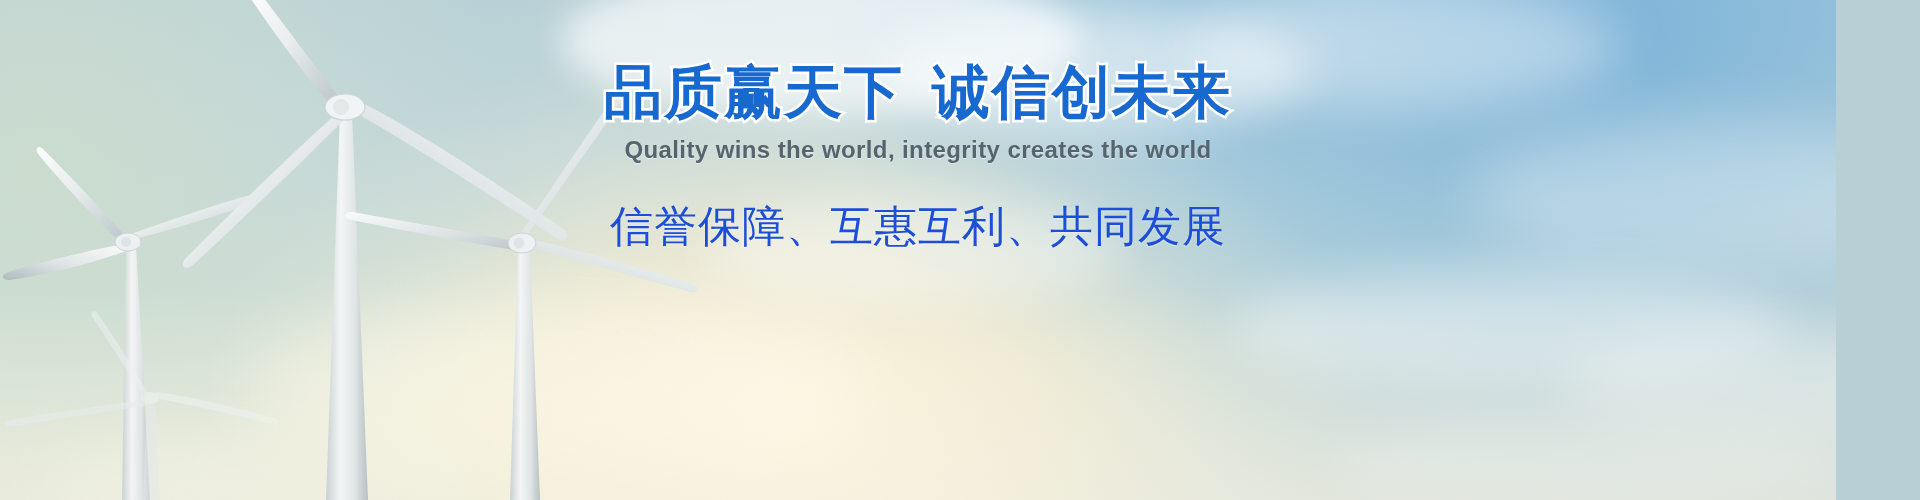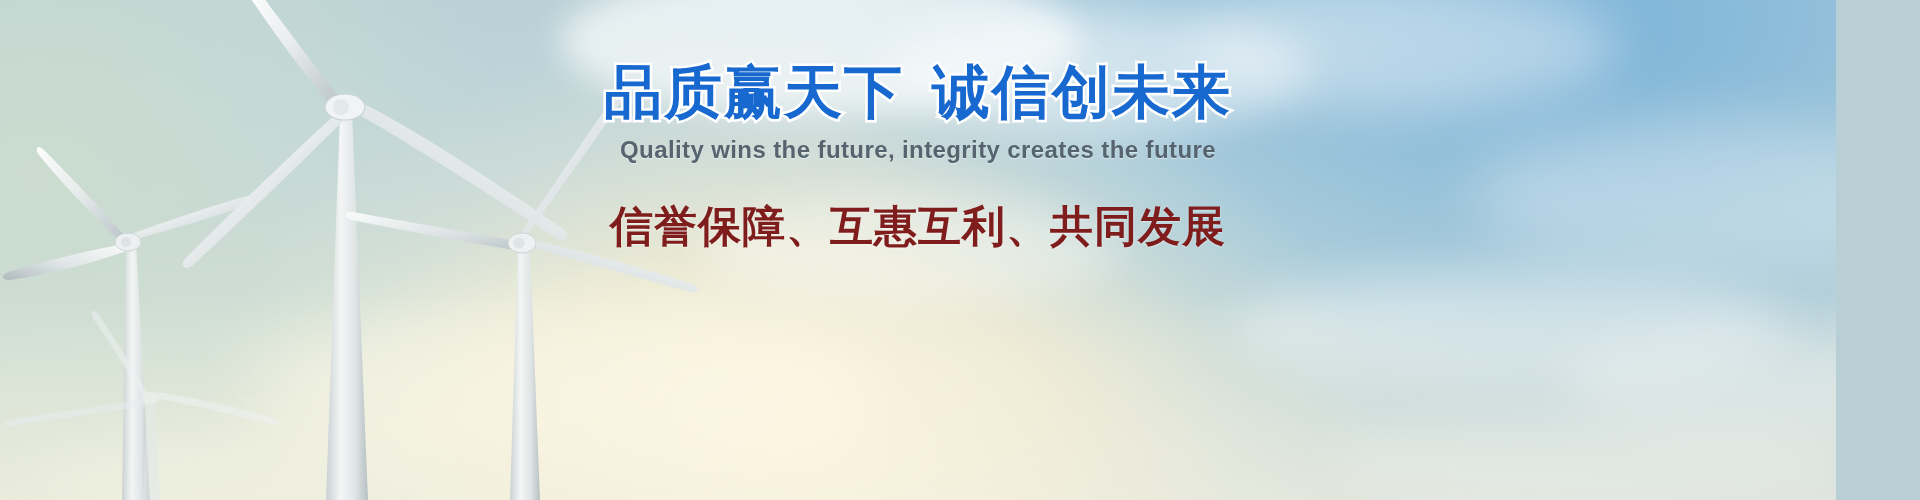--- a/index.html
+++ b/index.html
@@ -76,23 +76,23 @@
     font-weight:700;
     letter-spacing:0.4px;
     color:#55646f;
     text-shadow:0 1px 1px rgba(255,255,255,0.5);
     white-space:nowrap;
   }
 
   .tagline{
     margin-top:34px;
     font-size:43px;
-    font-weight:700;
+    font-weight:400;
     letter-spacing:1px;
-    color:#7f1d1d;
+    color:#1d4ed8;
     text-shadow:0 1px 2px rgba(255,255,255,0.45);
     white-space:nowrap;
   }
 </style>
 </head>
 <body>
 
 <div class="banner">
 
   <div class="sky"></div>
@@ -180,17 +180,17 @@
         <path d="M155 398 C 186 404, 232 414, 272 424 C 280 426, 282 420, 274 418 C 234 407, 188 396, 156 392 Z" fill="#eef2f3"></path>
         <ellipse cx="150" cy="398" rx="9" ry="6" fill="#f2f5f5"></ellipse>
       </g>
     </svg>
   </div>
 
   <div class="copy">
     <div class="headline">
       <span>品质赢天下</span><span class="gap"></span><span>诚信创未来</span>
     </div>
-    <div class="subhead">Quality wins the future, integrity creates the future</div>
+    <div class="subhead">Quality wins the world, integrity creates the world</div>
     <div class="tagline">信誉保障、互惠互利、共同发展</div>
   </div>
 
 </div>
 
 </body></html>

